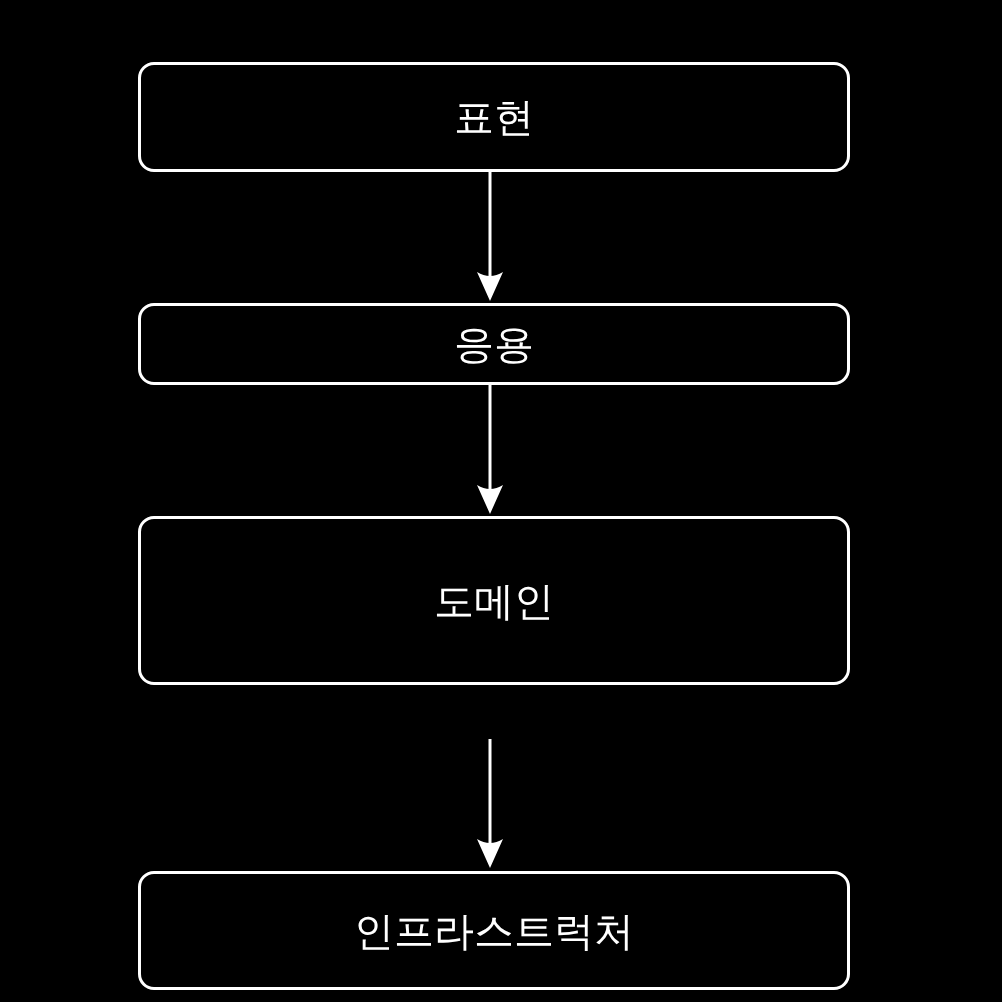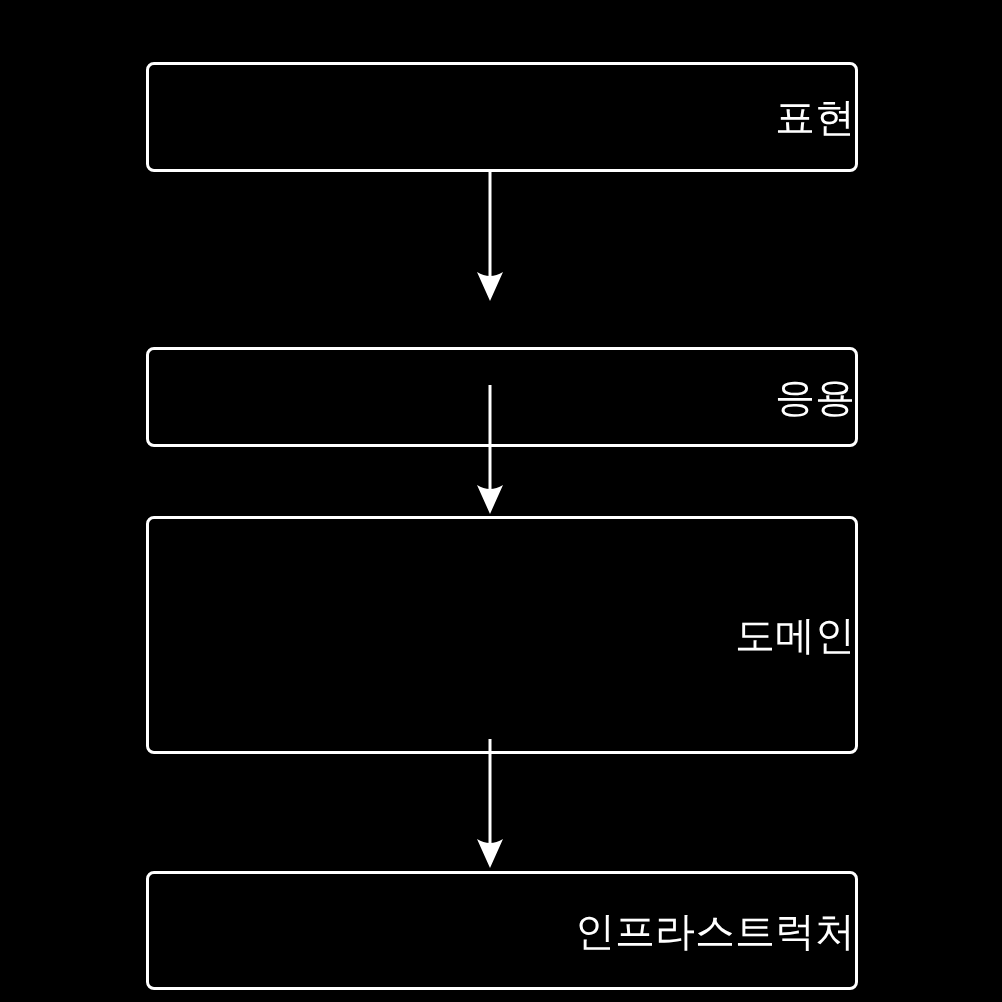--- a/index.html
+++ b/index.html
@@ -16,39 +16,39 @@
   .stage {
     position: relative;
     width: 1002px;
     height: 1002px;
     background: var(--background);
     overflow: hidden;
     font-family: "Liberation Sans", "DejaVu Sans", sans-serif;
   }
   .node {
     position: absolute;
-    left: 146px;
+    left: 138px;
     width: 712px;
     background: var(--node-fill);
     border: 3px solid var(--node-border);
-    border-radius: 8px;
+    border-radius: 16px;
     display: flex;
     align-items: center;
-    justify-content: flex-end;
+    justify-content: center;
   }
   .node-label {
     color: var(--text);
     font-size: 40px;
     line-height: 1.2;
     letter-spacing: 0px;
     white-space: nowrap;
   }
   .node-presentation   { top: 62px;  height: 110px; }
-  .node-application    { top: 303px; height: 100px; margin-top: 44px;  }
-  .node-domain         { top: 516px; height: 238px; }
+  .node-application    { top: 303px; height: 82px;  }
+  .node-domain         { top: 516px; height: 169px; }
   .node-infrastructure { top: 871px; height: 119px;  }
   .edges {
     position: absolute;
     inset: 0;
     width: 1002px;
     height: 1002px;
     pointer-events: none;
   }
   .edges .edge-line {
     stroke: var(--arrow);

